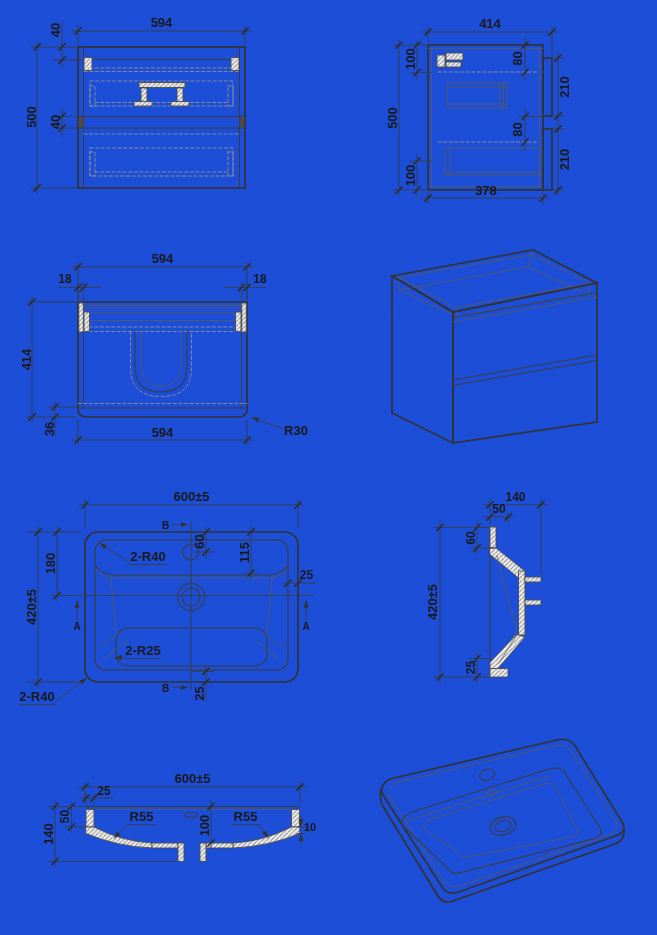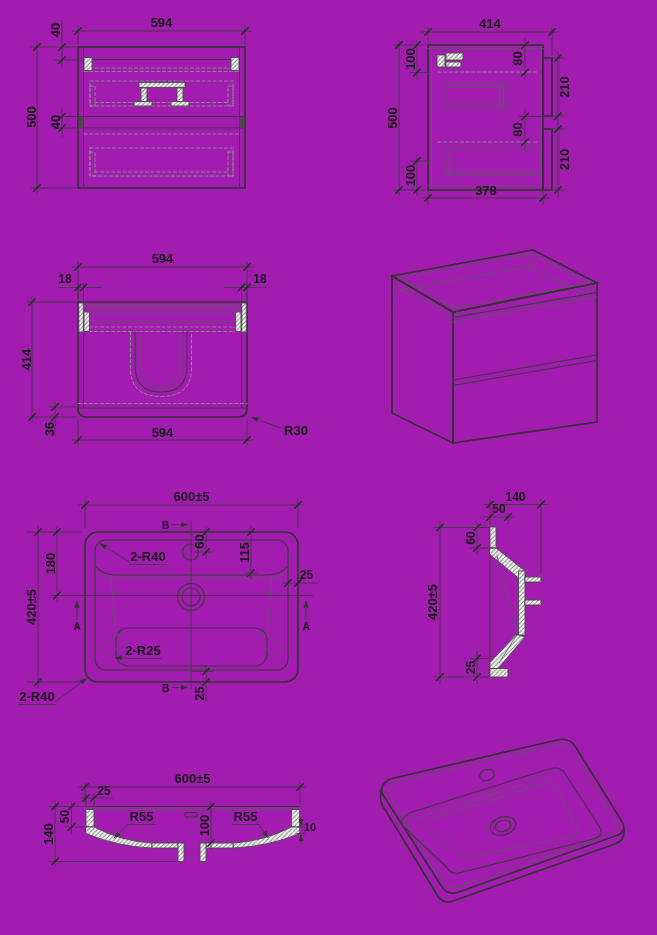--- a/index.html
+++ b/index.html
@@ -1,16 +1,16 @@
 <!DOCTYPE html>
 <html><head>
 <meta charset="utf-8">
 <style>
   html,body { margin:0; padding:0; background:#ffffff; }
-  .sheet { position:relative; width:657px; height:935px; background:#a21caf;
+  .sheet { position:relative; width:657px; height:935px; background:#1d4ed8;
            font-family:"Liberation Sans","DejaVu Sans",sans-serif; overflow:hidden; }
   svg.v { position:absolute; overflow:visible; }
   .v line,.v path,.v rect,.v circle,.v ellipse,.v polygon,.v polyline
       { fill:none; stroke:#3d3d3d; stroke-width:1; stroke-linecap:round; }
   .v .ol   { stroke-width:1.7; stroke:#333; }
   .v .ln   { stroke-width:1.1; }
   .v .thin { stroke-width:0.8; stroke:#5a5a5a; }
   .v .dash { stroke:#8f8f8f; stroke-width:0.9; stroke-dasharray:3.2 2.4; }
   .v .dim  { stroke-width:0.85; stroke:#3c3c3c; }
   .v .tick { stroke-width:1.5; stroke:#2b2b2b; }

